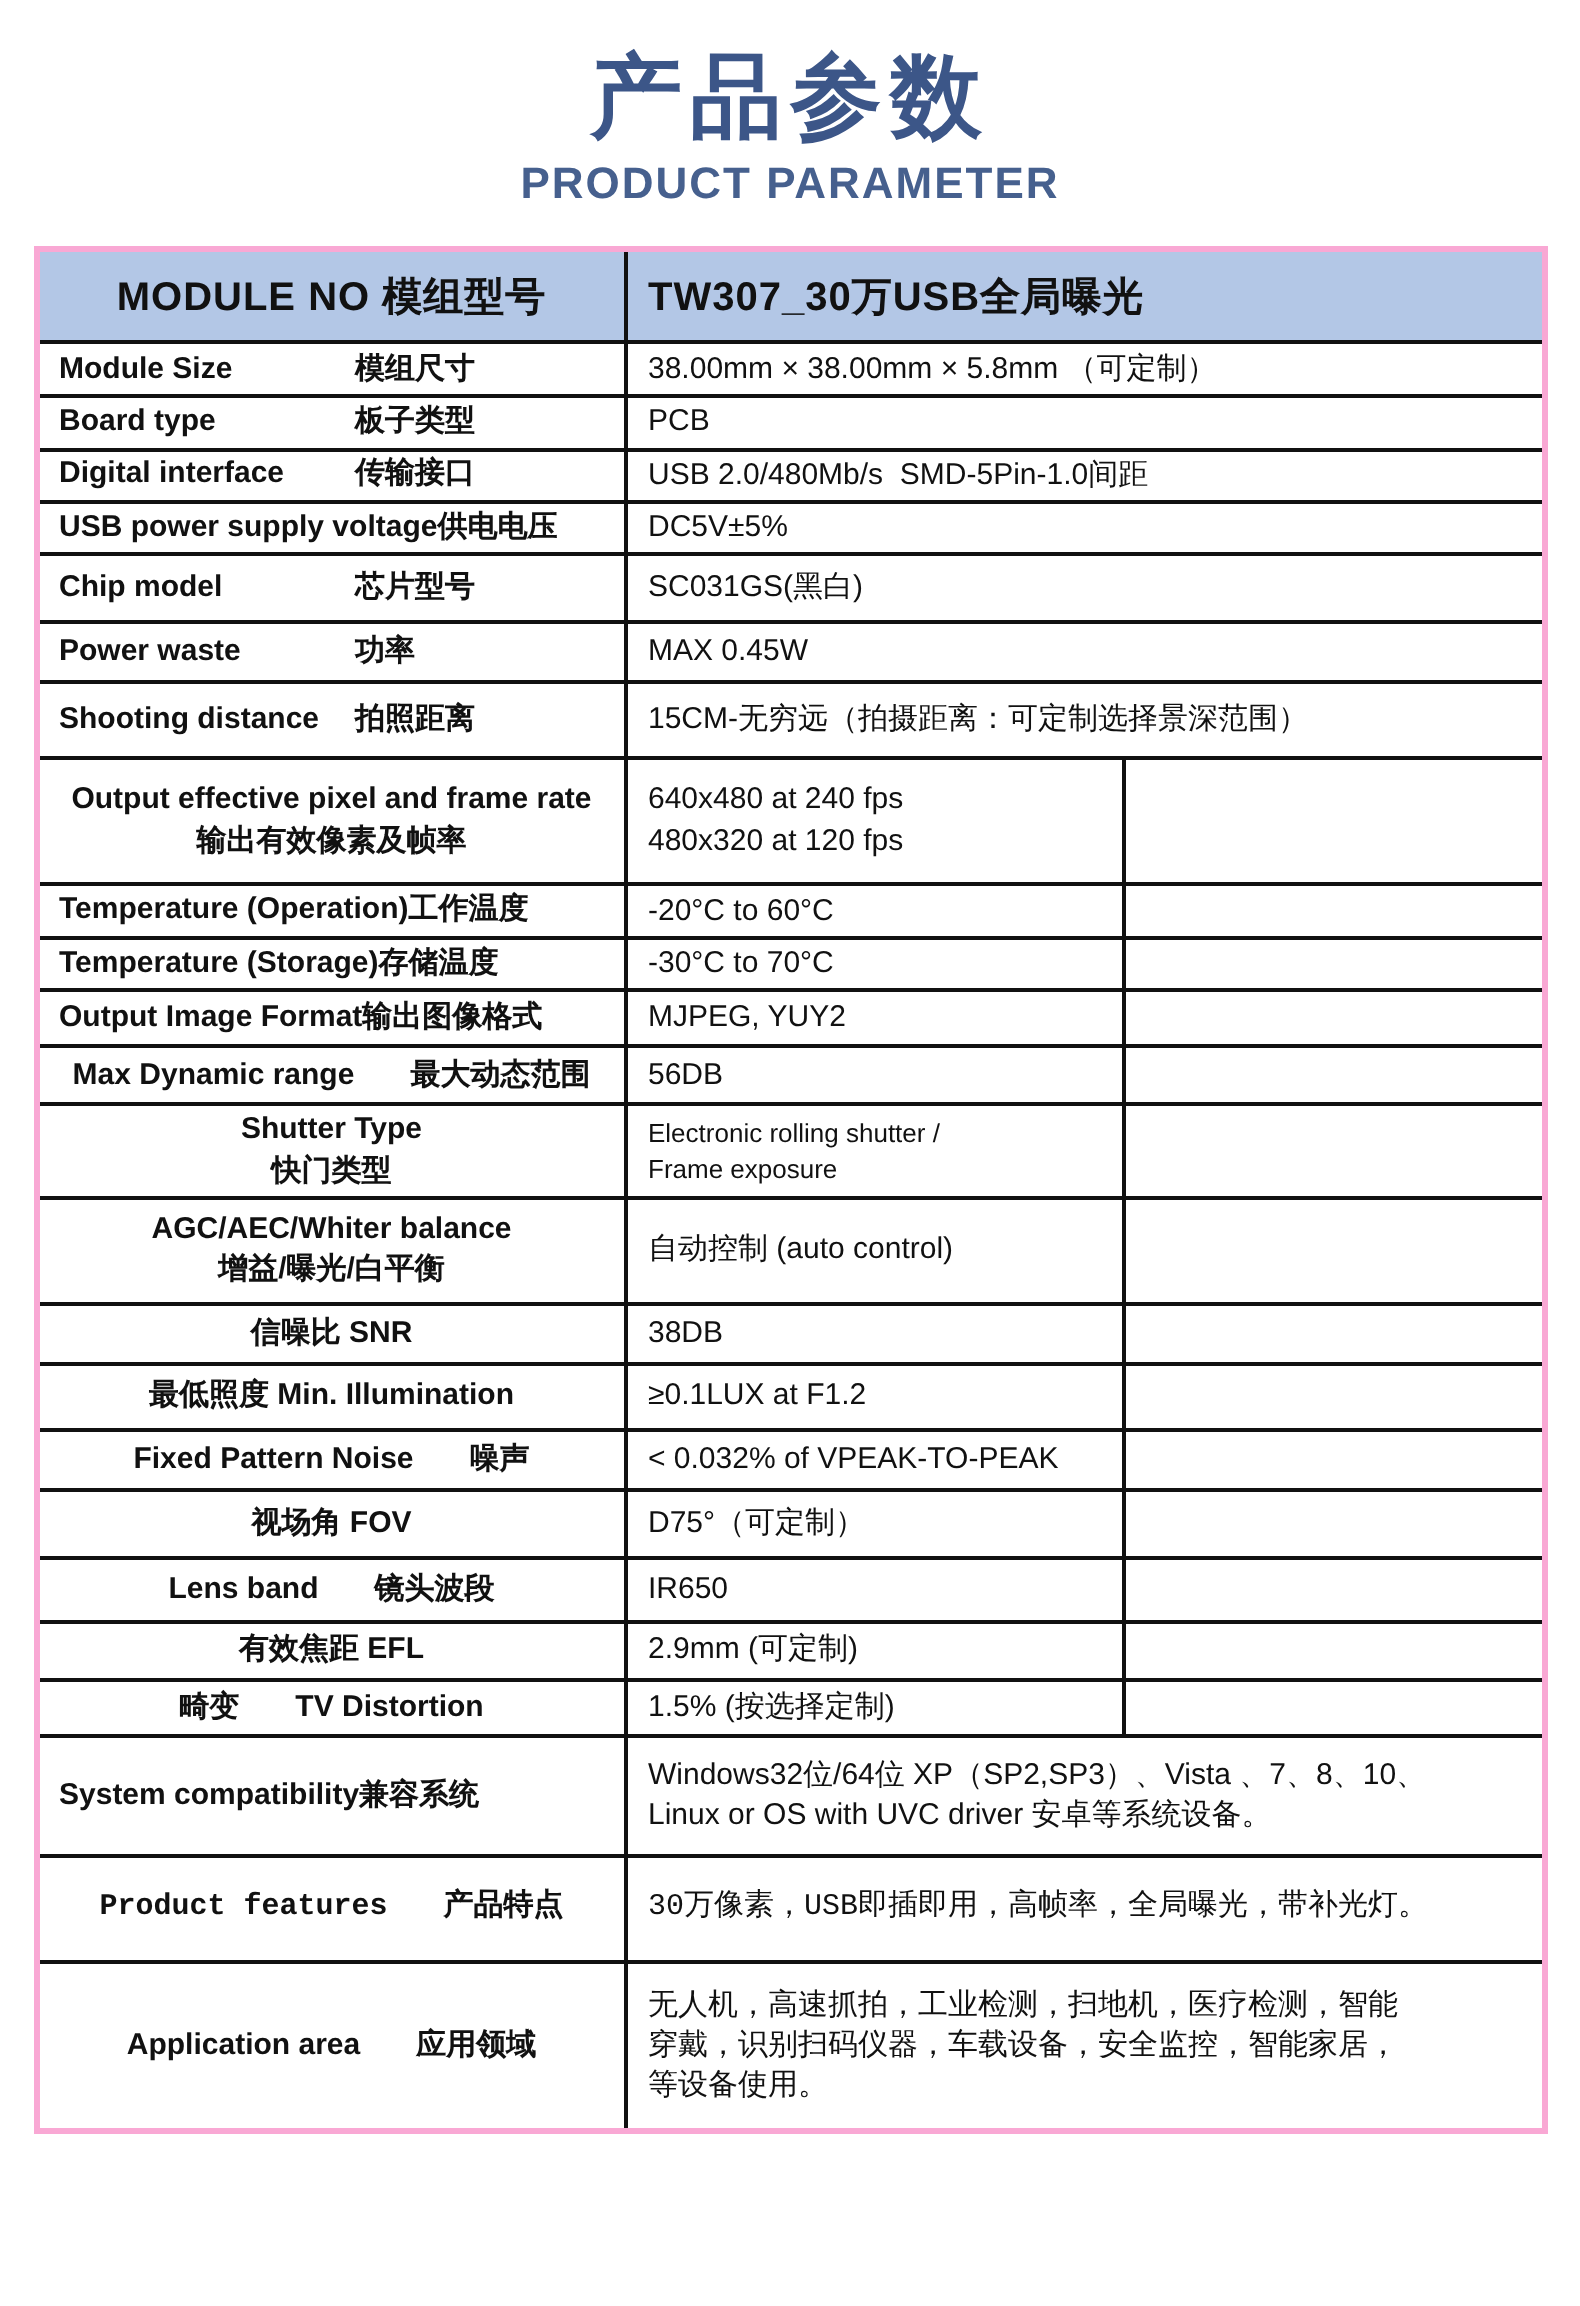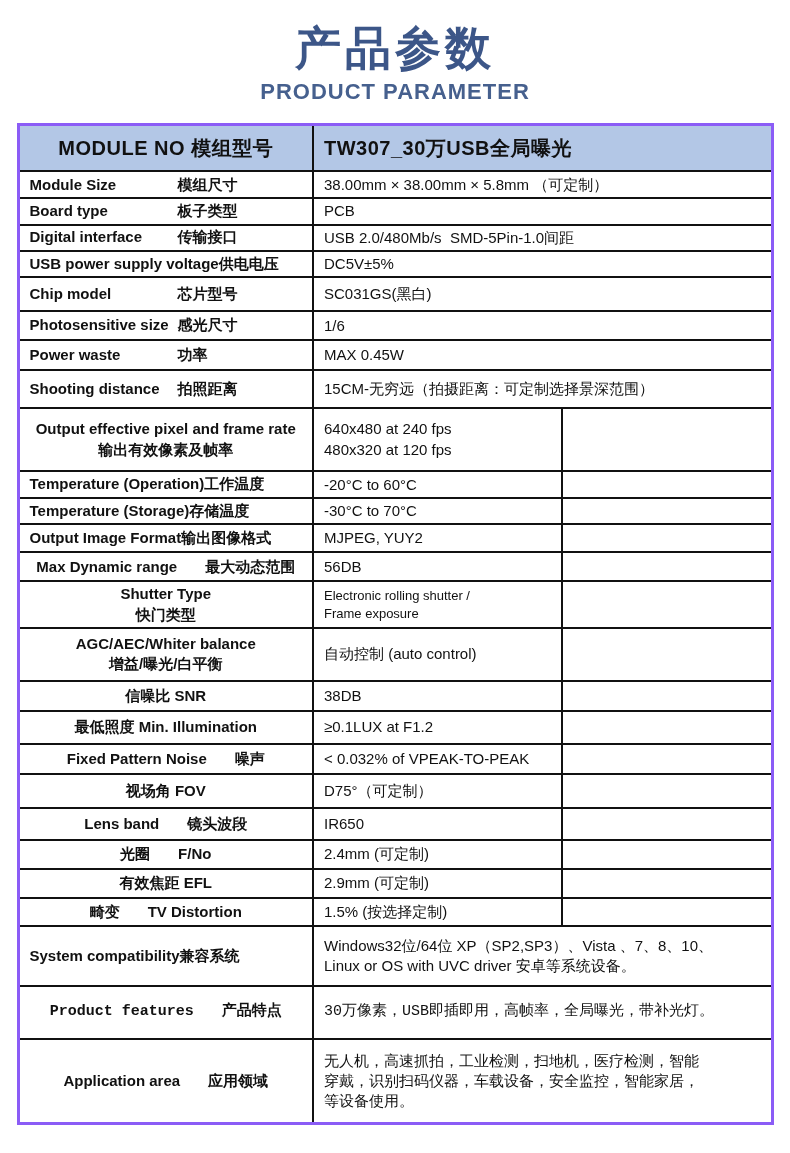--- a/index.html
+++ b/index.html
@@ -34,21 +34,21 @@
     font-weight: bold;
     color: var(--subtitle-color, #46608e);
     letter-spacing: 1px;
     margin-top: 4px;
   }
   table.spec {
     border-collapse: collapse;
     table-layout: fixed;
     width: 754px;
     margin: 18px auto 0 auto;
-    border: 3px solid #8b5cf6;
+    border: 3px solid #f9a8d4;
   }
   table.spec td {
     border: 2px solid #111111;
     padding: 2px 10px;
     vertical-align: middle;
     box-sizing: border-box;
     overflow: hidden;
   }
   td.th-label {
     background: var(--header-bg, #b3c7e6);
@@ -120,24 +120,20 @@
           <td class="val" colspan="2">USB 2.0/480Mb/s  SMD-5Pin-1.0间距</td>
         </tr>
         <tr style="height: 24px;">
           <td class="label tab"><span class="tab-en">USB power supply voltage</span><span>供电电压</span></td>
           <td class="val" colspan="2">DC5V±5%</td>
         </tr>
         <tr style="height: 34px;">
           <td class="label tab"><span class="tab-en">Chip model</span><span>芯片型号</span></td>
           <td class="val" colspan="2">SC031GS(黑白)</td>
         </tr>
-        <tr style="height: 29px;">
-          <td class="label tab"><span class="tab-en">Photosensitive size</span><span>感光尺寸</span></td>
-          <td class="val" colspan="2">1/6</td>
-        </tr>
         <tr style="height: 30px;">
           <td class="label tab"><span class="tab-en">Power waste</span><span>功率</span></td>
           <td class="val" colspan="2">MAX 0.45W</td>
         </tr>
         <tr style="height: 38px;">
           <td class="label tab"><span class="tab-en">Shooting distance</span><span>拍照距离</span></td>
           <td class="val" colspan="2">15CM-无穷远（拍摄距离：可定制选择景深范围）</td>
         </tr>
         <tr style="height: 63px;">
           <td class="label stack">
@@ -204,25 +200,20 @@
           <td class="label center"><span>视场角 FOV</span></td>
           <td class="val">D75°（可定制）</td>
           <td class="empty"></td>
         </tr>
         <tr style="height: 32px;">
           <td class="label center"><span>Lens band</span><span>镜头波段</span></td>
           <td class="val">IR650</td>
           <td class="empty"></td>
         </tr>
         <tr style="height: 29px;">
-          <td class="label center"><span>光圈</span><span>F/No</span></td>
-          <td class="val">2.4mm (可定制)</td>
-          <td class="empty"></td>
-        </tr>
-        <tr style="height: 29px;">
           <td class="label center"><span>有效焦距 EFL</span></td>
           <td class="val">2.9mm (可定制)</td>
           <td class="empty"></td>
         </tr>
         <tr style="height: 28px;">
           <td class="label center"><span>畸变</span><span>TV Distortion</span></td>
           <td class="val">1.5% (按选择定制)</td>
           <td class="empty"></td>
         </tr>
         <tr style="height: 60px;">

